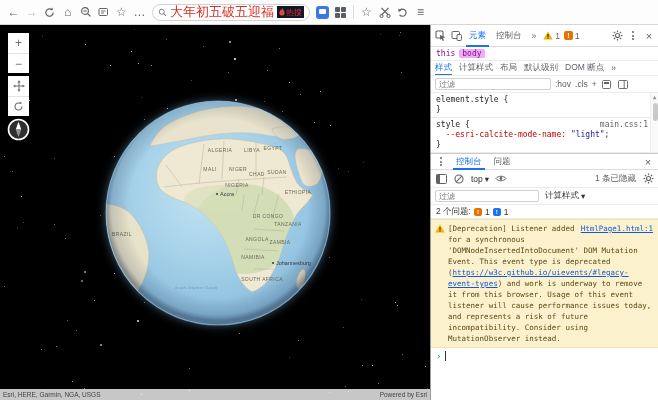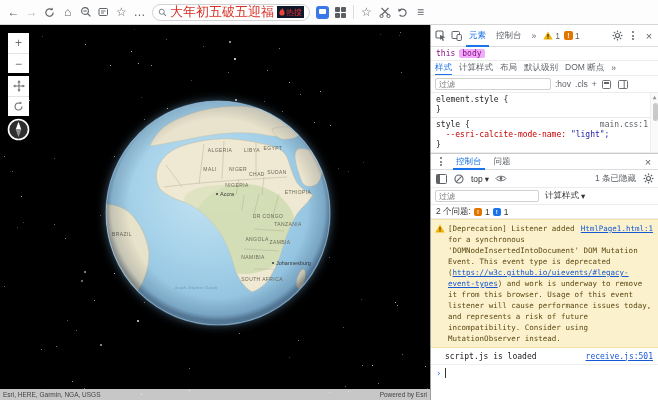--- a/index.html
+++ b/index.html
@@ -612,25 +612,20 @@
         <svg width="10" height="9" viewBox="0 0 10 9" style="flex:0 0 auto;margin-top:1px">
             <polygon points="5,0.5 9.7,8.5 0.3,8.5" fill="#f4b400"></polygon>
             <rect x="4.4" y="3" width="1.2" height="3" fill="#5c4a12"></rect>
             <rect x="4.4" y="6.6" width="1.2" height="1.2" fill="#5c4a12"></rect>
           </svg>
         <span class="msg">
           <span class="link src-link">HtmlPage1.html:1</span><span>[Deprecation] Listener added for a synchronous 'DOMNodeInsertedIntoDocument' DOM Mutation Event. This event type is deprecated (</span><span class="link">https://w3c.github.io/uievents/#legacy-event-types</span><span>) and work is underway to remove it from this browser. Usage of this event listener will cause performance issues today, and represents a risk of future incompatibility. Consider using MutationObserver instead.</span>
         </span>
       </div>
 
-      <div class="dt-log">
-        <span>script.js is loaded</span>
-        <span class="spacer"></span>
-        <span class="link">receive.js:501</span>
-      </div>
 
       <div class="dt-prompt">
         <span>›</span>
         <span class="caret"></span>
       </div>
 
       <div class="flex1"></div>
     </div>
   </div>
 </div>

